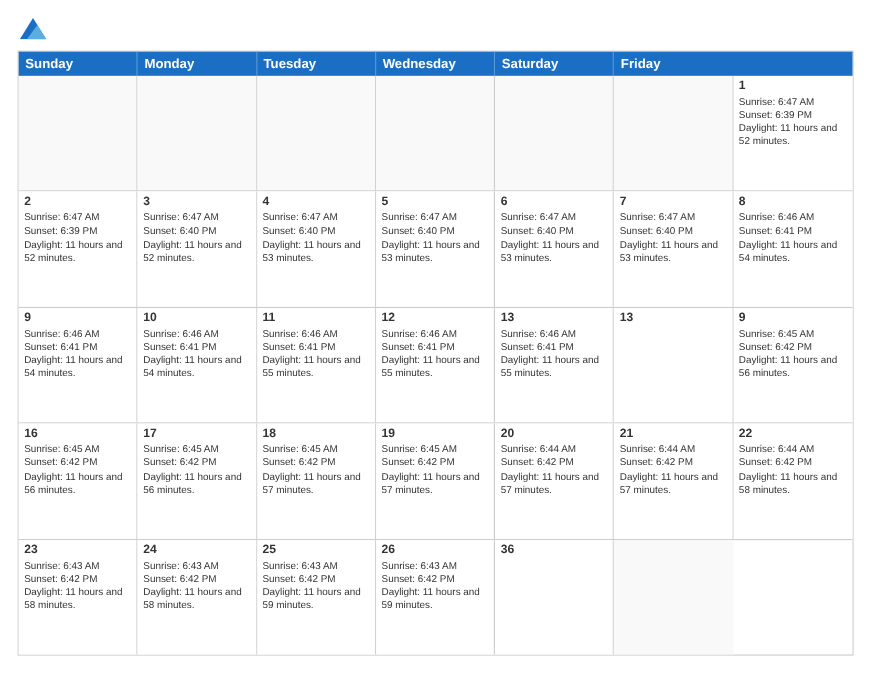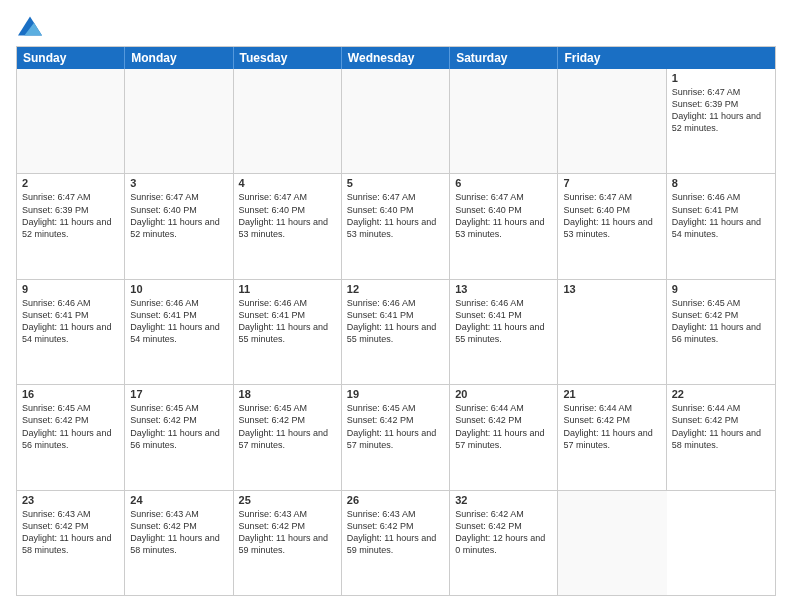--- a/index.html
+++ b/index.html
@@ -302,22 +302,19 @@
 Sunset: 6:42 PM
 Daylight: 11 hours and 59 minutes.</div>
           </div>
           <div class="cal-cell">
             <span class="day-num">26</span>
             <div class="cell-info">Sunrise: 6:43 AM
 Sunset: 6:42 PM
 Daylight: 11 hours and 59 minutes.</div>
           </div>
           <div class="cal-cell">
-            <span class="day-num">32</span>
-            <div class="cell-info">Sunrise: 6:42 AM
-Sunset: 6:42 PM
-Daylight: 12 hours and 0 minutes.</div>
+            <span class="day-num">36</span>
           </div>
           <div class="cal-cell empty"></div>
         </div>
       </div>
   </div>
 </div>
 
 </body></html>

